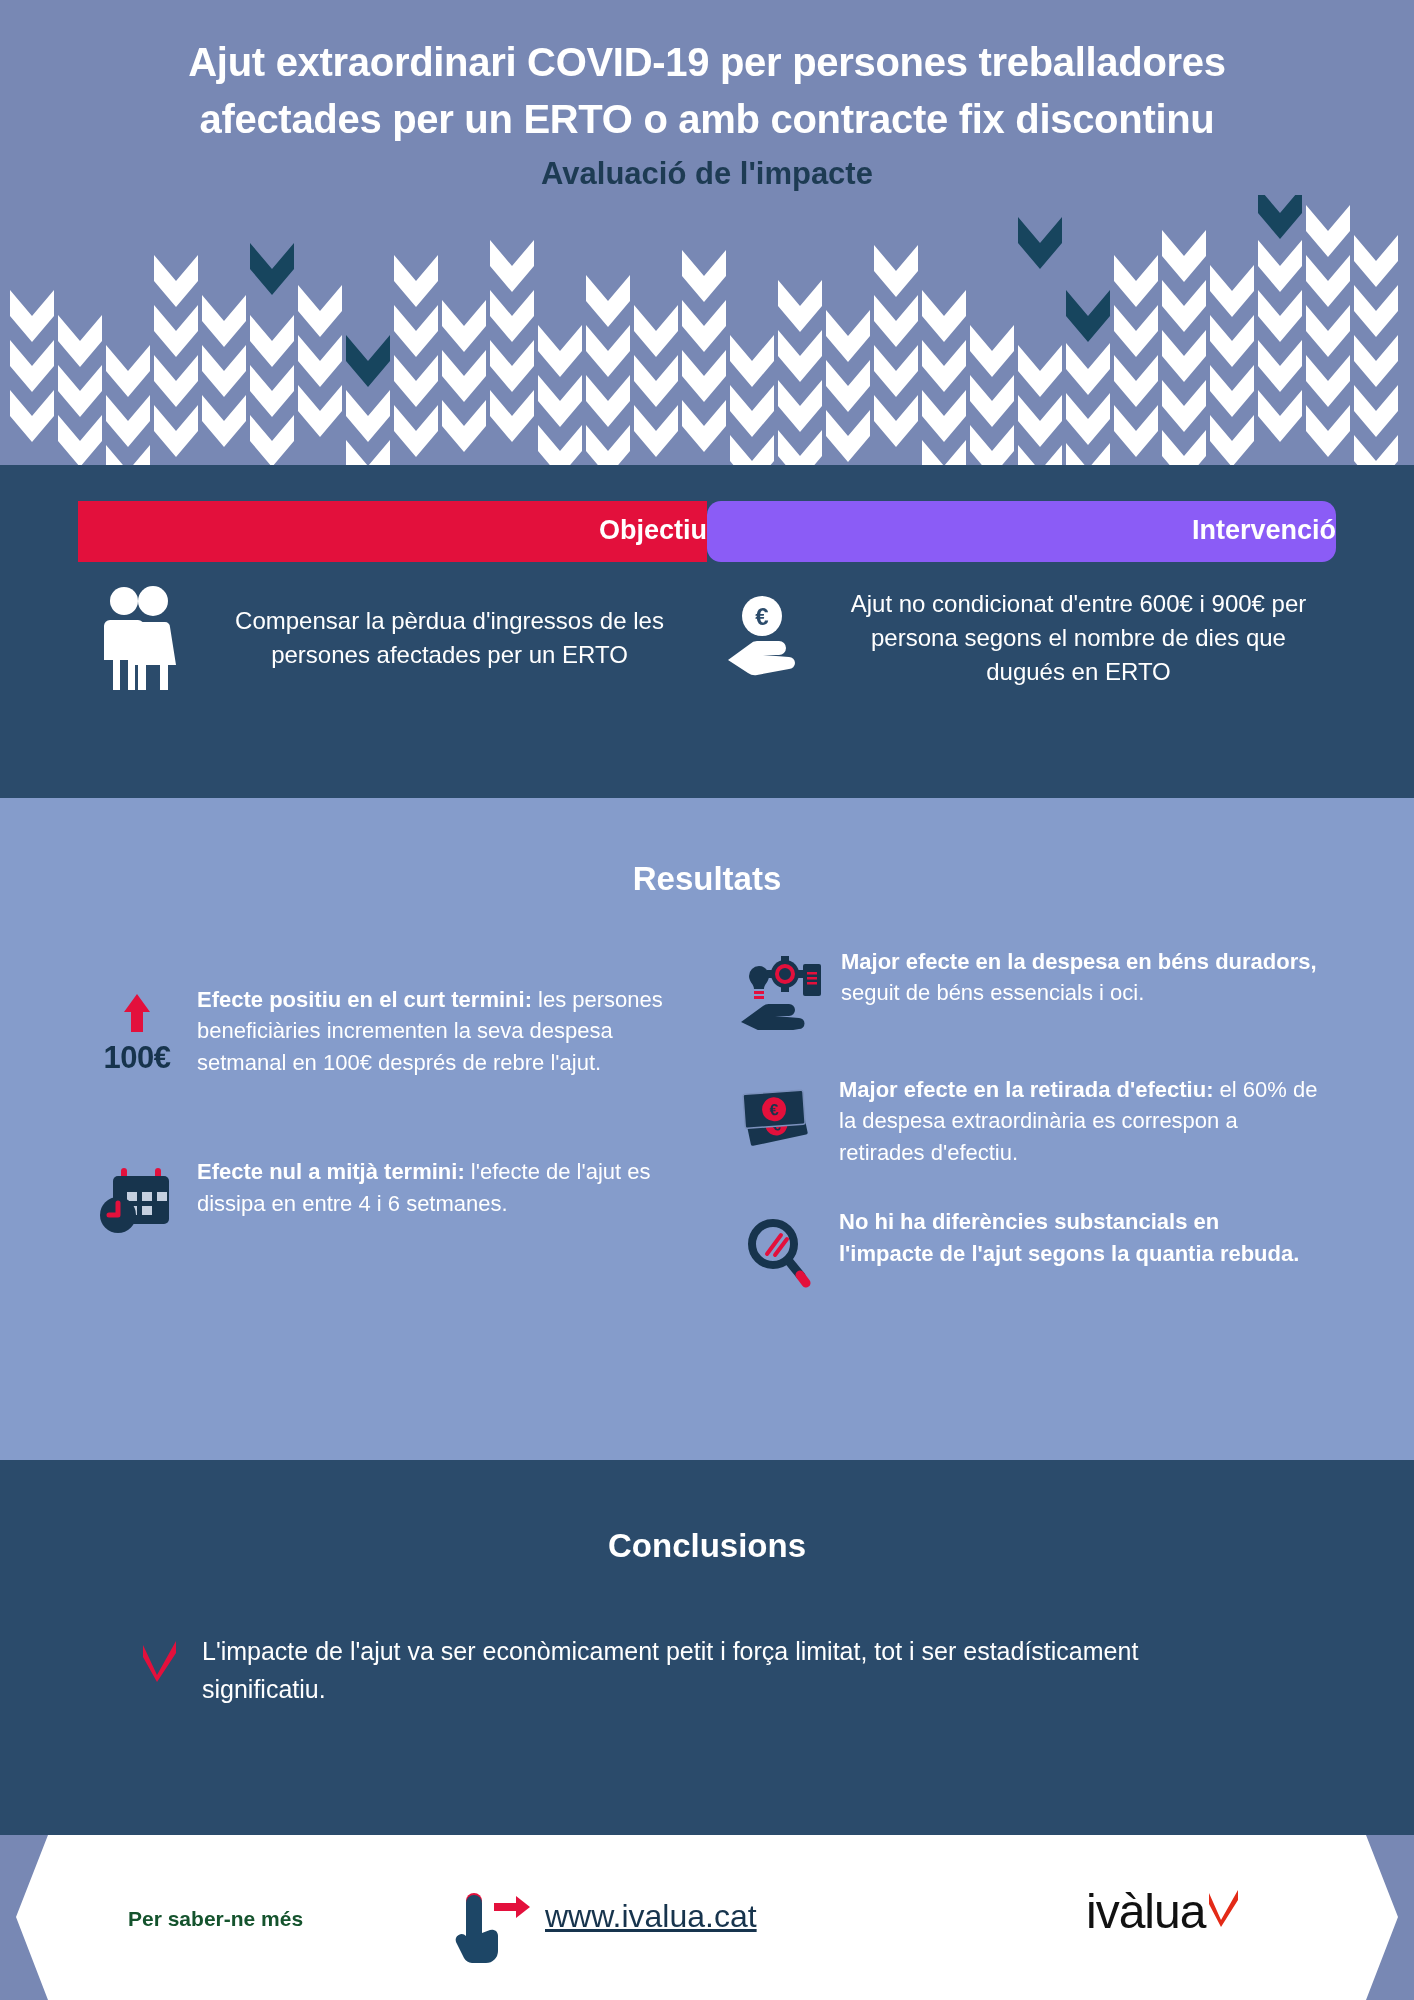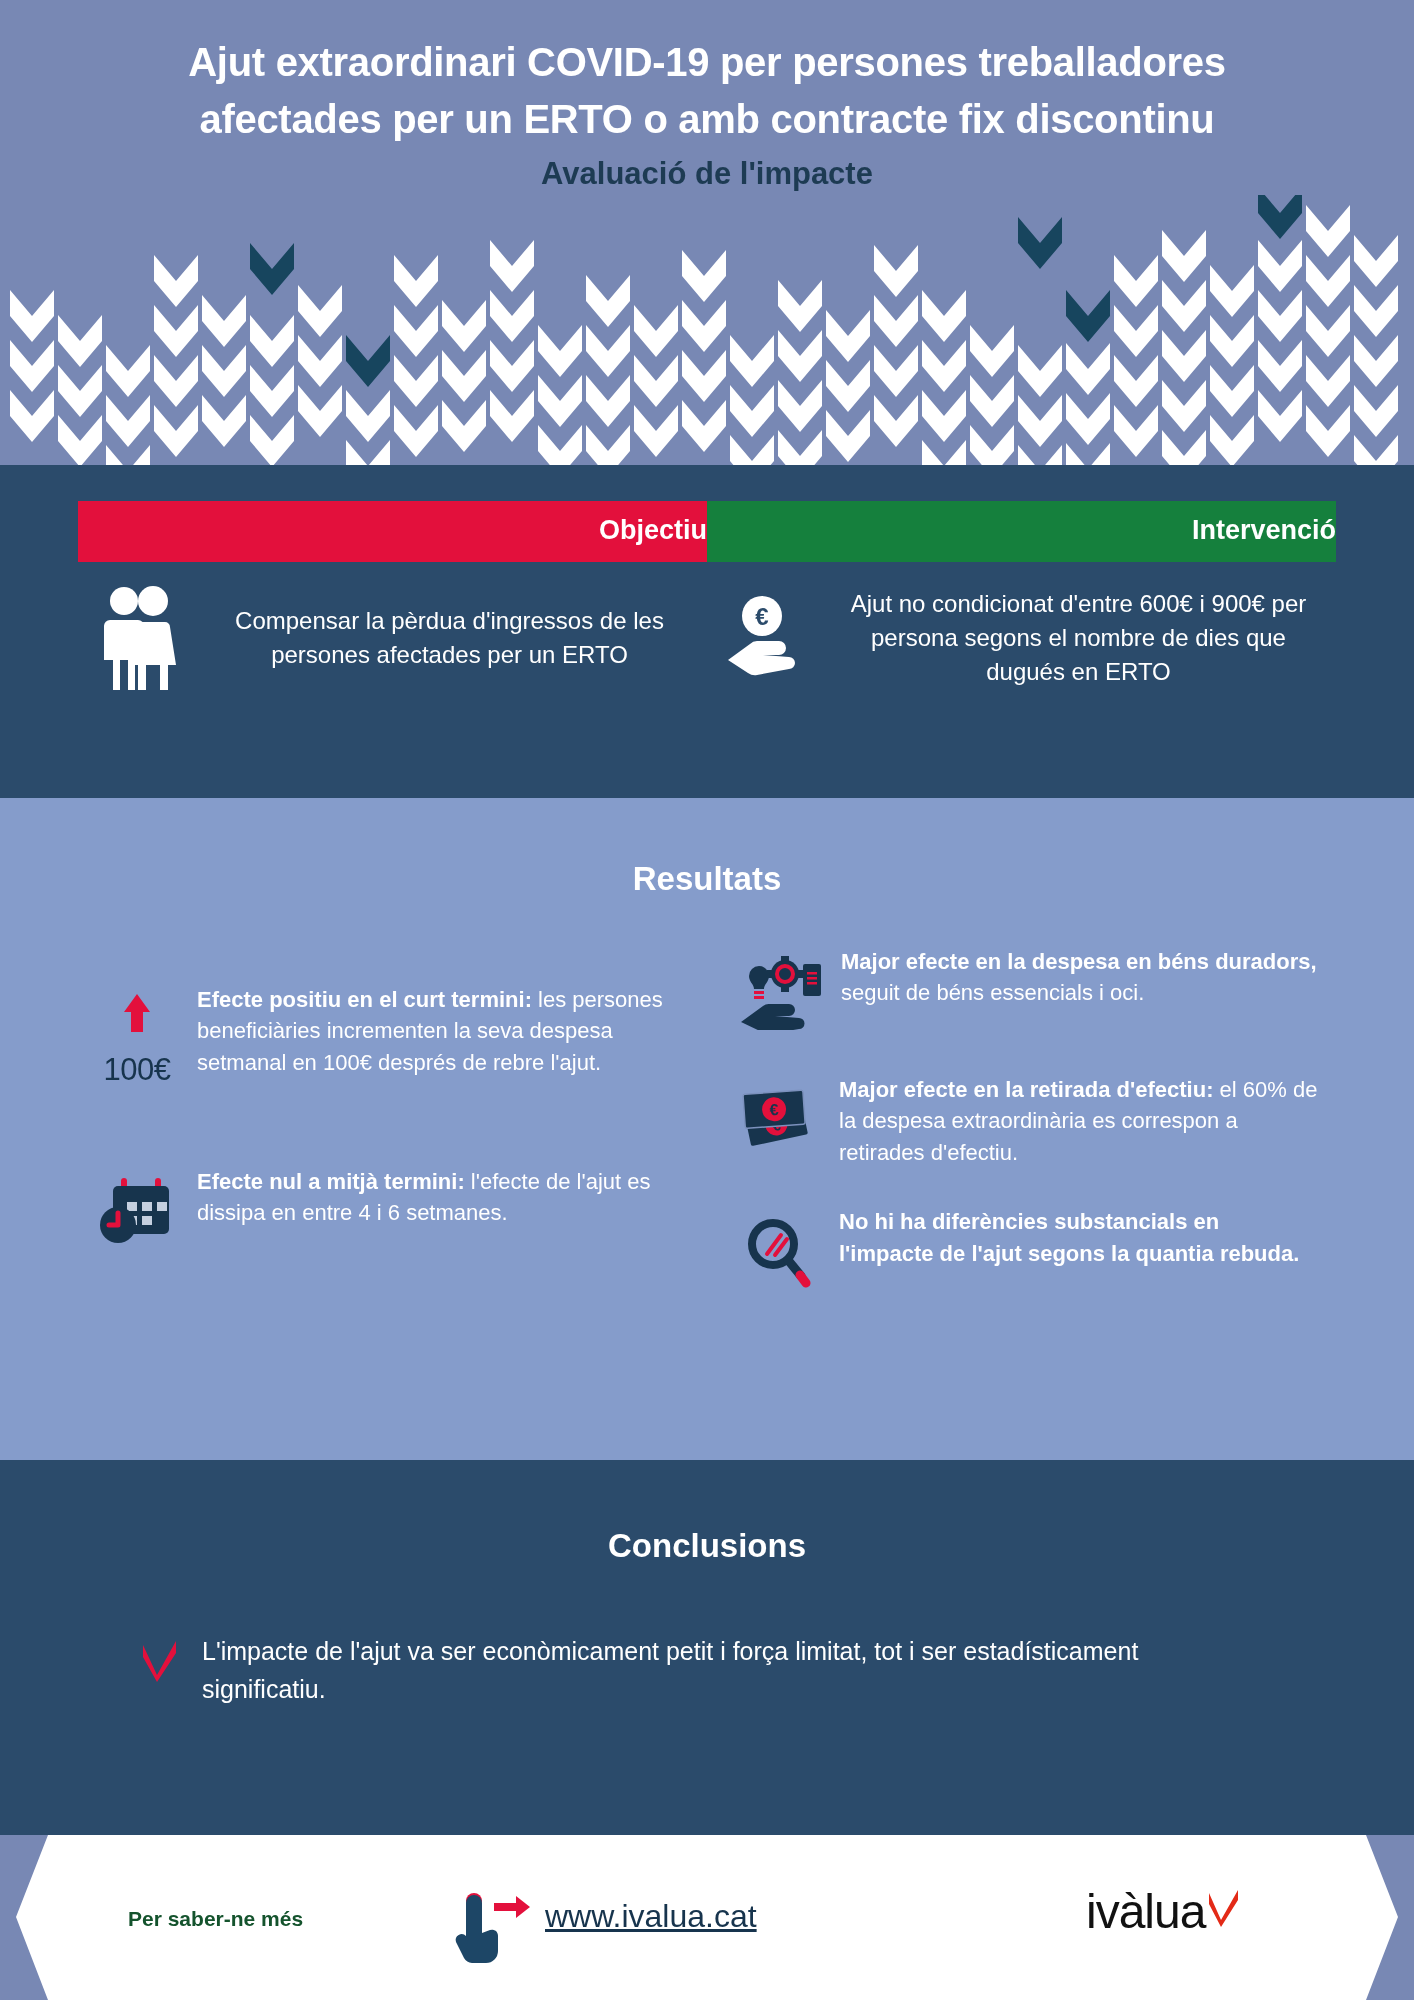--- a/index.html
+++ b/index.html
@@ -31,21 +31,21 @@
   .oi {
     position:absolute; left:0; top:465px; width:1414px; height:333px;
     background:#2b4b6b;
   }
   .oi-banners { display:flex; margin:36px 78px 0 78px; }
   .oi-banner {
     flex:1; text-align:right; padding:14px 0 16px 0;
     color:#ffffff; font-size:27px; font-weight:bold;
   }
   .oi-banner.red { background:#e3103c; }
-  .oi-banner.teal { background:#15803d; }
+  .oi-banner.teal { background:#8b5cf6;border-radius:14px; }
 
   .oi-cols { display:flex; margin:24px 78px 0 78px; }
   .oi-col { flex:1; display:flex; align-items:center; gap:16px; padding:0 12px; }
   .oi-icon { flex:0 0 98px; display:flex; justify-content:center; align-items:center; }
   .oi-text {
     flex:1; color:#ffffff; font-size:24px; line-height:1.42; text-align:center;
   }
 
   
   .res {
@@ -61,21 +61,21 @@
   .res-col.left { padding-right:40px; padding-top:38px; }
   .res-col.right { padding-left:20px; }
   .res-item { display:flex; gap:18px; margin-bottom:38px; }
   .res-item .ri-icon { flex:0 0 84px; display:flex; justify-content:center; padding-top:8px; }
   .res-item .ri-text {
     flex:1; color:#ffffff; font-size:22px; line-height:1.43;
   }
   .res-item .ri-text b { font-weight:bold; }
   .eur-icon { text-align:center; }
   .eur-icon .eur-val {
-    color:#17344d; font-size:31px; font-weight:normal; margin-top:14px; letter-spacing:-0.5px;
+    color:#17344d; font-size:31px; font-weight:bold; margin-top:2px; letter-spacing:-0.5px;
   }
 
   
   .conc {
     position:absolute; left:0; top:1460px; width:1414px; height:375px;
     background:#2b4b6b;
   }
   .conc-title {
     text-align:center; color:#ffffff; font-size:33px; font-weight:bold;
     padding-top:67px;

